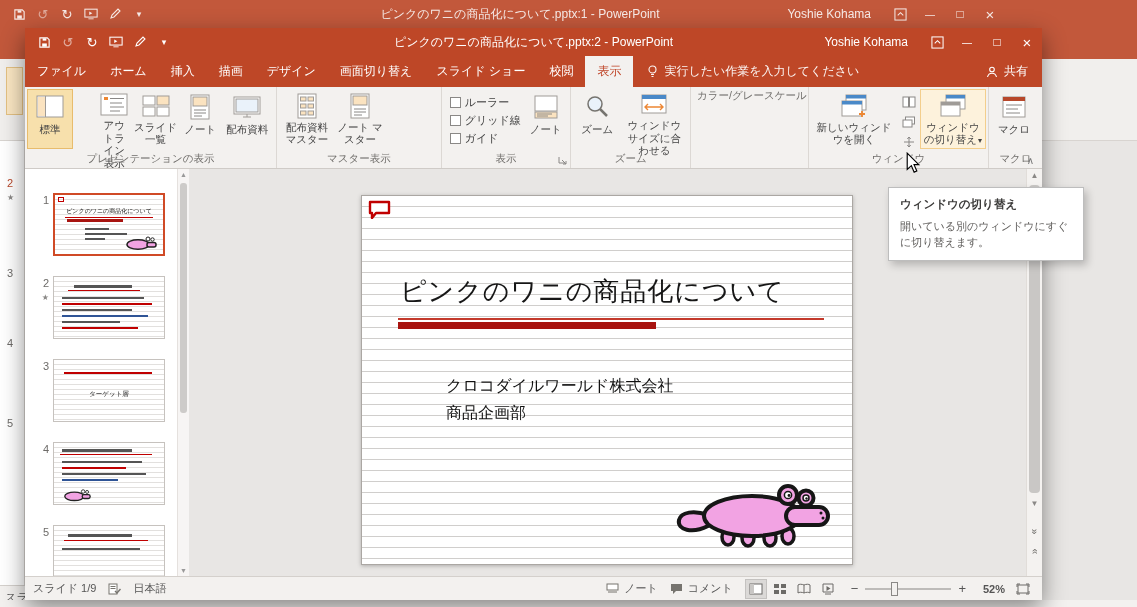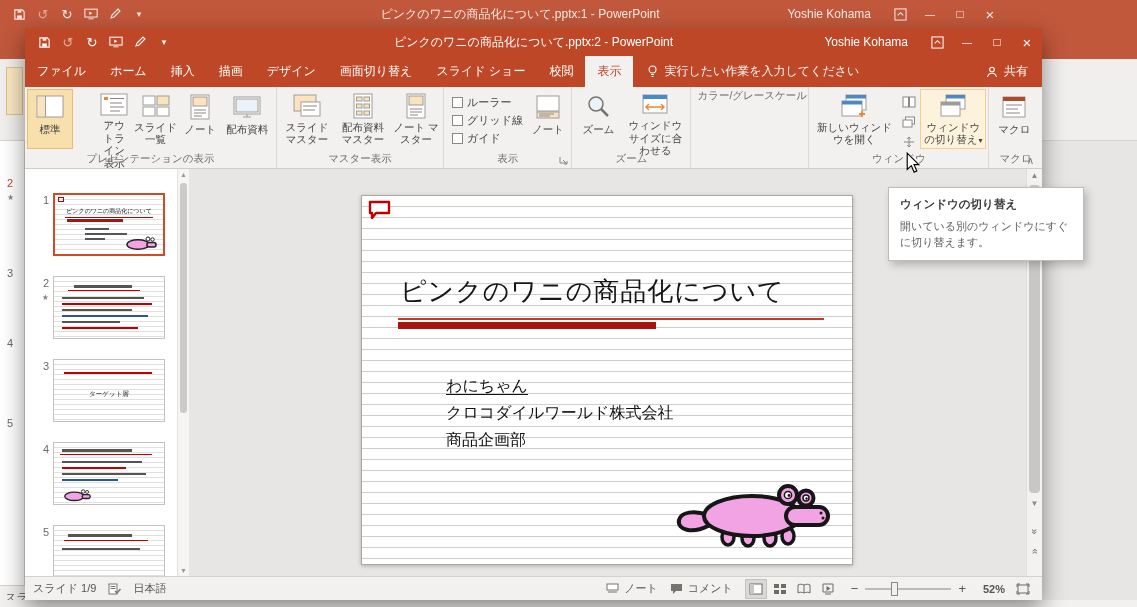--- a/index.html
+++ b/index.html
@@ -332,31 +332,20 @@
             <span>配布資料</span>
           </div>
         </div>
         <div class="glabel">プレゼンテーションの表示</div>
       </div>
 
       <div class="rgroup" style="width:168px;">
         <div class="gbody">
           <div class="bb" style="width:56px;">
             <span class="bicon">
-                <svg width="28" height="26" viewBox="0 0 28 26">
-                  <rect x="1" y="2" width="22" height="16" fill="#FBE3C0" stroke="#9F9B97"></rect>
-                  <rect x="8" y="9" width="19" height="14" fill="#fff" stroke="#9F9B97"></rect>
-                  <line x1="10" y1="13" x2="24" y2="13" stroke="#8a8886"></line>
-                  <line x1="10" y1="17" x2="22" y2="17" stroke="#8a8886"></line>
-                </svg>
-              </span>
-            <span>スライド マスター</span>
-          </div>
-          <div class="bb" style="width:56px;">
-            <span class="bicon">
                 <svg width="22" height="26" viewBox="0 0 22 26">
                   <rect x="2" y="1" width="18" height="24" fill="#fff" stroke="#9F9B97"></rect>
                   <rect x="4.5" y="4" width="5.5" height="4" fill="#FBE3C0" stroke="#9F9B97"></rect>
                   <rect x="12" y="4" width="5.5" height="4" fill="#FBE3C0" stroke="#9F9B97"></rect>
                   <rect x="4.5" y="11" width="5.5" height="4" fill="#FBE3C0" stroke="#9F9B97"></rect>
                   <rect x="12" y="11" width="5.5" height="4" fill="#FBE3C0" stroke="#9F9B97"></rect>
                   <rect x="4.5" y="18" width="5.5" height="4" fill="#FBE3C0" stroke="#9F9B97"></rect>
                   <rect x="12" y="18" width="5.5" height="4" fill="#FBE3C0" stroke="#9F9B97"></rect>
                 </svg>
               </span>
@@ -606,21 +595,20 @@
         <div class="slide">
           <span style="position:absolute;left:6px;top:4px;">
               <svg width="23" height="19" viewBox="0 0 23 19">
                 <path d="M2 2h19v11H8l-4 5v-5H2z" fill="#fff" stroke="#C00000" stroke-width="2.4" stroke-linejoin="round"></path>
               </svg>
             </span>
           <div class="stitle">ピンクのワニの商品化について</div>
           <div class="uline-thin"></div>
           <div class="uline-thick"></div>
           <div class="sbody">
-            <div><span class="u">わにちゃん</span></div>
             <div>クロコダイルワールド株式会社</div>
             <div>商品企画部</div>
           </div>
           <span style="position:absolute;left:310px;top:272px;">
             <svg width="162" height="82" viewBox="0 0 162 82">
               <path d="M36,58 C20,66 5,62 7,52 C9,44 22,42 36,47 Z" fill="#F2A3E3" stroke="#161616" stroke-width="4" stroke-linejoin="round"></path>
               <ellipse cx="56" cy="69" rx="6" ry="8" fill="#F2A3E3" stroke="#161616" stroke-width="3.5"></ellipse>
               <ellipse cx="76" cy="70" rx="6" ry="8" fill="#F2A3E3" stroke="#161616" stroke-width="3.5"></ellipse>
               <ellipse cx="98" cy="70" rx="6" ry="8" fill="#F2A3E3" stroke="#161616" stroke-width="3.5"></ellipse>
               <ellipse cx="116" cy="68" rx="6" ry="8" fill="#F2A3E3" stroke="#161616" stroke-width="3.5"></ellipse>

